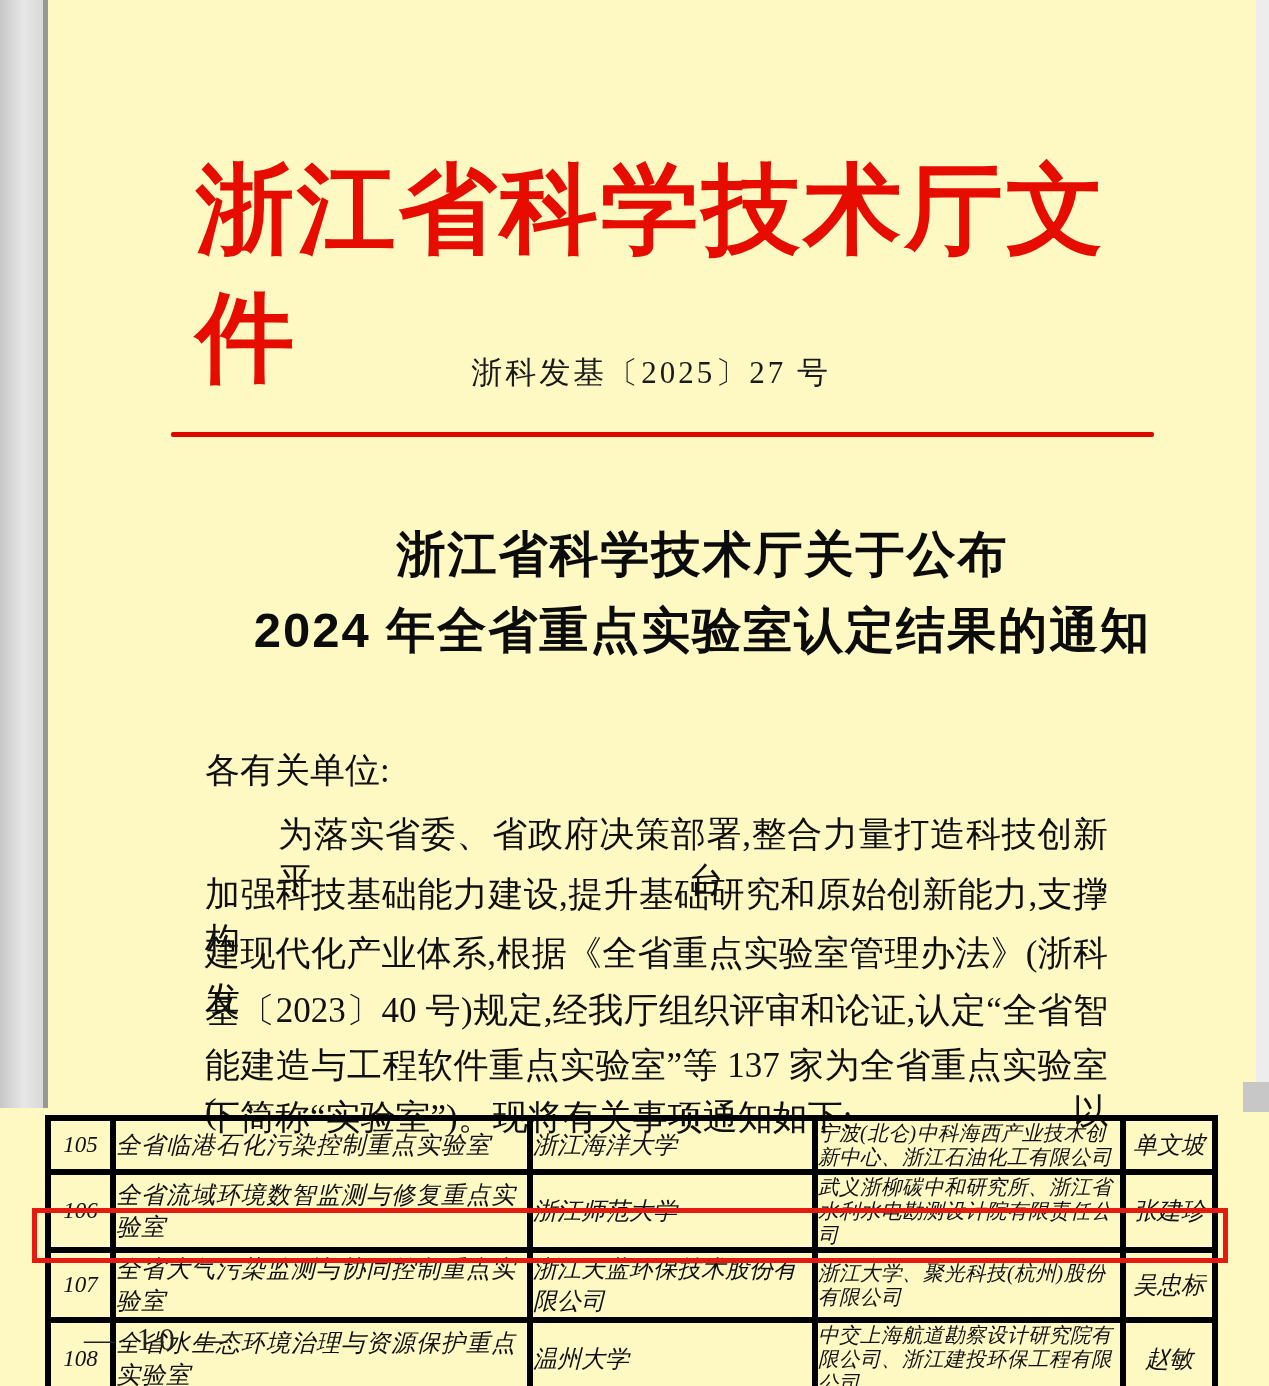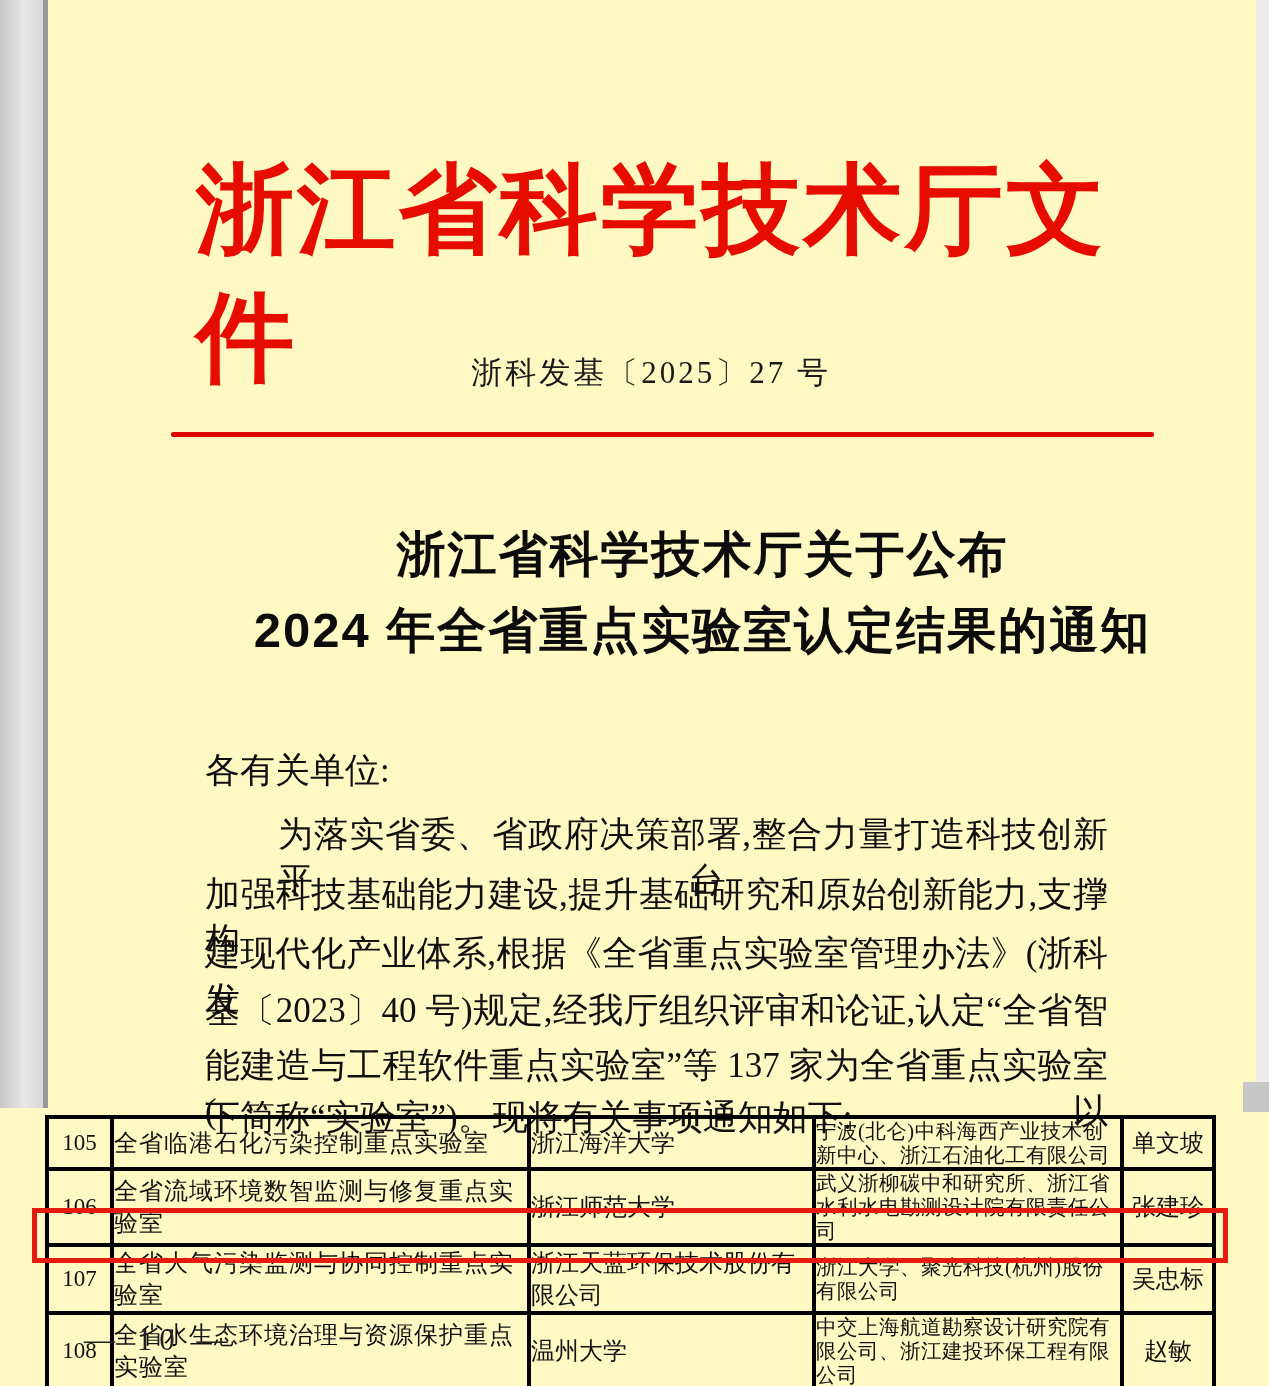--- a/index.html
+++ b/index.html
@@ -42,21 +42,21 @@
   .bl1 { left:205px; top:840px; width:903px; }
   .bl2 { left:205px; top:899px; width:903px; }
   .bl3 { left:205px; top:956px; width:903px; }
   .bl4 { left:205px; top:1011px; width:903px; }
   .bl5 { left:205px; top:1063px; }
 
   table.labs {
     position:absolute; left:45px; top:1115px; width:1167px;
     border-collapse:collapse; table-layout:fixed; font-size:24px; color:#111;
   }
-  table.labs td { border:4px solid #000000; padding:0; vertical-align:middle; overflow:hidden; }
+  table.labs td { border:6px solid #000000; padding:0; vertical-align:middle; overflow:hidden;font-style:italic; }
   td.c-no   { text-align:center; font-size:23px; }
   td.c-lab  { padding-left:17px; letter-spacing:1px; }
   td.c-inst { padding-left:13px;margin-left:28px; }
   td.c-part { font-size:20.5px; line-height:24px; padding:2px 6px 2px 9px; letter-spacing:0.5px; }
   td.c-dir  { text-align:center; }
 
   .highlight-box {
     position:absolute; left:32px; top:1208px; width:1196px; height:55px;
     box-sizing:border-box; border:5px solid #e41b10; z-index:5; pointer-events:none;
   }

